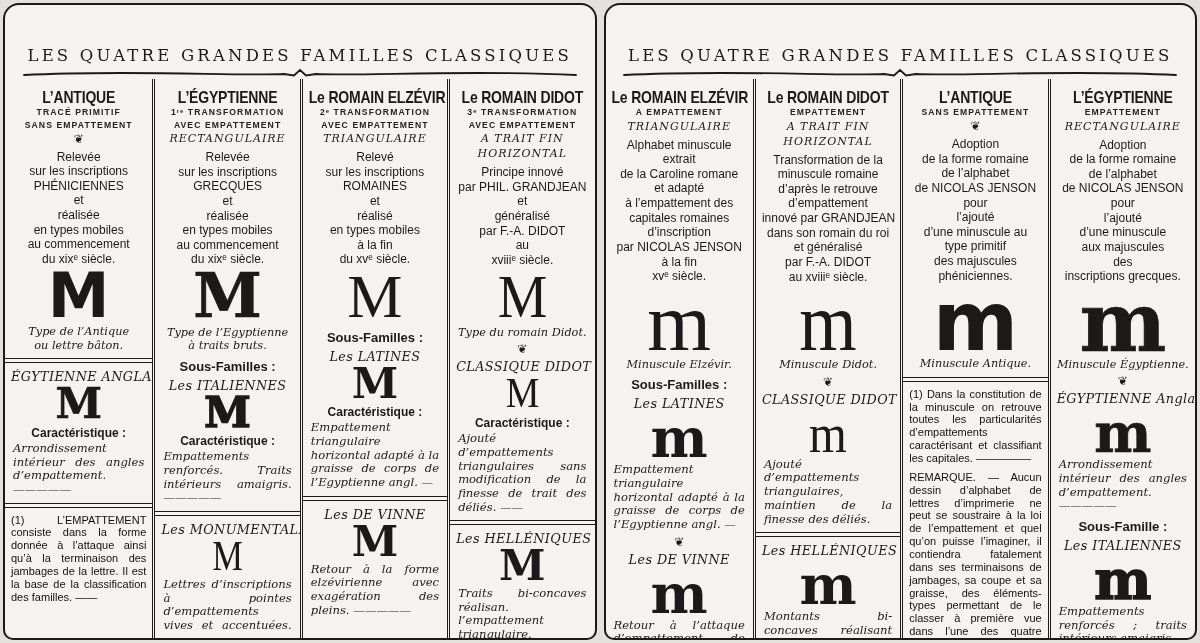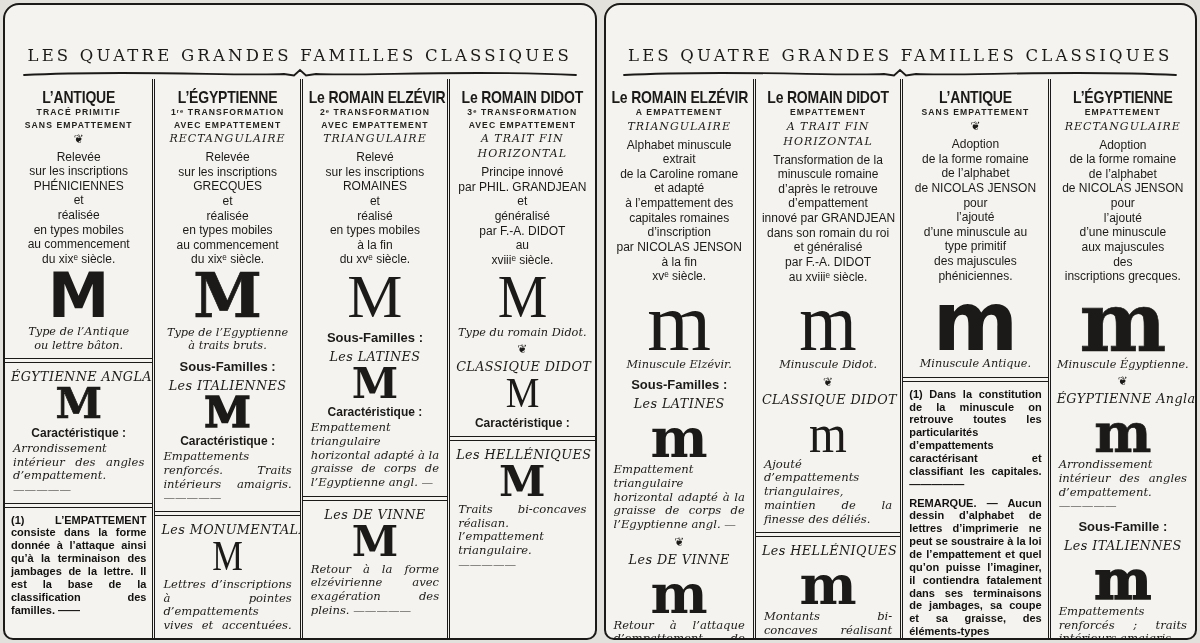--- a/index.html
+++ b/index.html
@@ -64,21 +64,21 @@
     white-space:nowrap;
   }
   .charlabel { font-weight:700; font-size:12px; margin:3px 0 1px; }
   .chartext {
     font-family:"DejaVu Serif", serif; font-style:italic;
     font-size:11.6px; line-height:1.18; text-align:justify;
     padding:0 2px; margin:2px 0 4px;
   }
   .note {
     font-size:11px; line-height:1.17; text-align:justify;
-    color:#121110; margin:6px 0 4px; font-weight:700;
+    color:#121110; margin:6px 0 4px; font-weight:400;
   }
   .divider {
     height:5px; border-top:1.5px solid #1b1a18; border-bottom:1.5px solid #1b1a18;
     margin:6px -7px;
   }
   .fleuron { font-size:12px; line-height:1; margin:3px 0; }
 
   .specimen-wrap { margin:1px 0; }
   .specimen { display:inline-block; }
   .sp-sans     { font-family:"DejaVu Sans", sans-serif; font-weight:900; }
@@ -204,20 +204,21 @@
           <div class="line">xviiiᵉ siècle.</div>
         </div>
         <div class="blk specimen-wrap"><div class="specimen sp-didot sz-big">M</div></div>
         <div class="blk caption">
           <div class="line">Type du romain Didot.</div>
         </div>
         <div class="blk fleuron">❦</div>
         <div class="blk subname">CLASSIQUE DIDOT</div>
         <div class="blk specimen-wrap"><div class="specimen sp-didot sz-mid">M</div></div>
         <div class="blk charlabel">Caractéristique :</div>
+        <div class="blk chartext">Ajouté d’empattements triangulaires sans modification de la finesse de trait des déliés. ——</div>
         <div class="blk divider"></div>
         <div class="blk subname">Les HELLÉNIQUES</div>
         <div class="blk specimen-wrap"><div class="specimen sp-serifbold sz-mid">M</div></div>
         <div class="blk chartext">Traits bi-concaves réalisan. l’empattement triangulaire. —————</div>
       </div>
     </div>
 </section>
 
 <section class="panel">
   <header class="panel-header">

